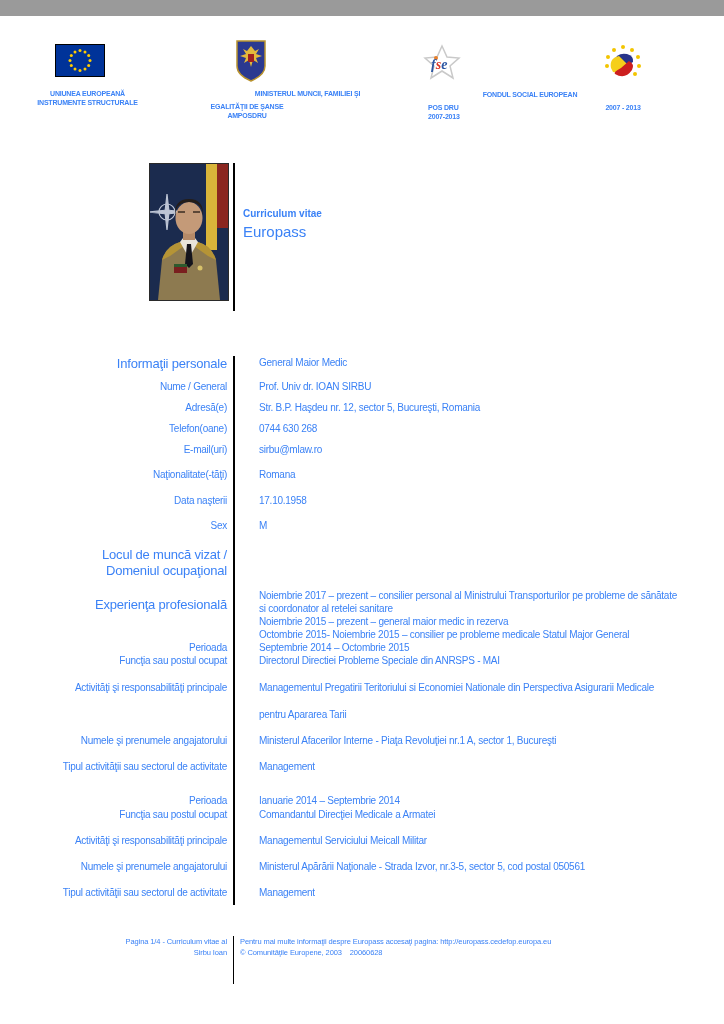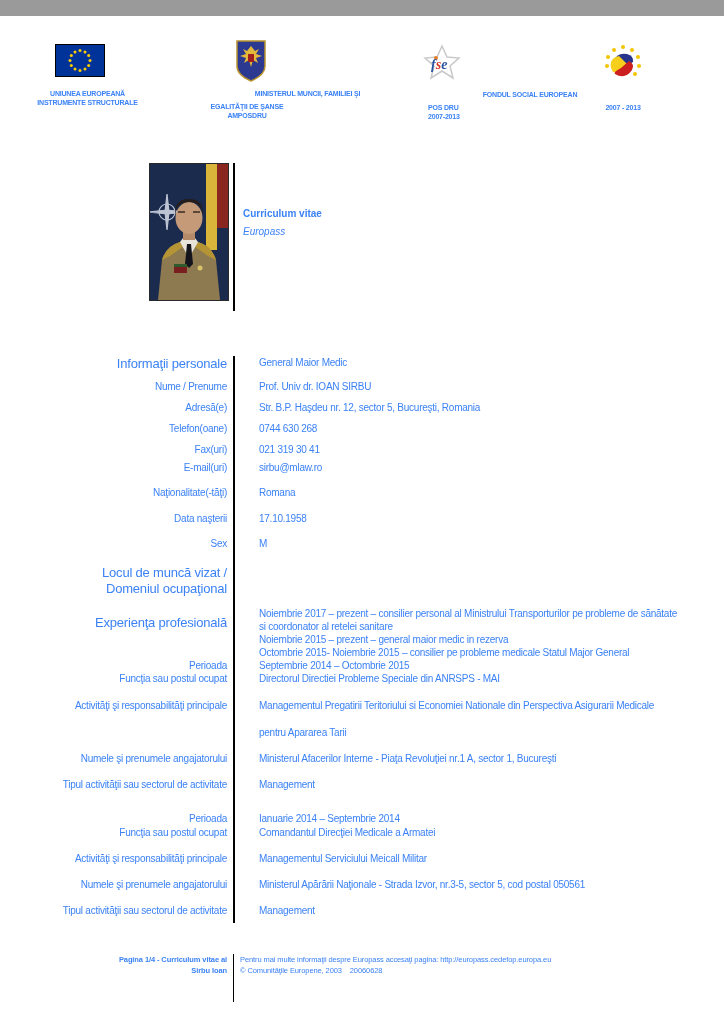--- a/index.html
+++ b/index.html
@@ -14,21 +14,21 @@
   .hlogo { position:absolute; }
   .htxt { position:absolute; font-size:7px; font-weight:bold; line-height:8.5px; text-align:center; letter-spacing:-0.2px; }
   .htxt-left { text-align:left; }
   
   .content { margin:0 24px 0 32px; }
   .photo-row { display:flex; margin-top:27px; height:148px; }
   .photo-cell { flex:0 0 201px; box-sizing:border-box; display:flex; justify-content:flex-end; align-items:flex-start; padding-right:4px; }
   .portrait-frame { width:78px; height:136px; border:1px solid #2a2a2a; }
   .title-cell { flex:1; border-left:2px solid #000; padding:42px 0 0 8px; }
   .cv-title { font-size:10px; font-weight:bold; line-height:18px; }
-  .cv-subtitle { font-size:10px; line-height:18px;font-style:italic; }
+  .cv-subtitle { font-size:15px; line-height:18px; }
   .gap1 { height:45px; }
   .gap2 { height:31px; }
   
   .row { display:flex; align-items:stretch; }
   .lbl { flex:0 0 201px; box-sizing:border-box; text-align:right; padding-right:6px;
          font-size:10px; letter-spacing:-0.25px; line-height:13px; }
   .val { flex:1; min-width:0; border-left:2px solid #000; padding-left:24px;
          font-size:10px; letter-spacing:-0.25px; line-height:13px; }
   .sec { font-size:13px; font-weight:normal; letter-spacing:-0.2px; line-height:16px; }
   .b   { font-weight:normal; }
@@ -40,21 +40,21 @@
   .pb8  > * { padding-bottom:8px; }
   .pb10 > * { padding-bottom:10px; }
   .pb12 > * { padding-bottom:12px; }
   .pb13 > * { padding-bottom:13px; }
   .pb14 > * { padding-bottom:14px; }
   .pb15 > * { padding-bottom:15px; }
   .pb21 > * { padding-bottom:21px; }
   
   .f-row { display:flex; align-items:stretch; }
   .f-lbl { flex:0 0 201px; box-sizing:border-box; text-align:right; padding-right:6px;
-           font-size:7.5px; line-height:11px; letter-spacing:-0.1px;font-weight:bold; }
+           font-size:7.5px; line-height:11px; letter-spacing:-0.1px; }
   .f-val { flex:1; border-left:1.5px solid #000; padding-left:6px; min-height:48px; box-sizing:border-box;
            font-size:7.5px; line-height:11px; letter-spacing:-0.1px; }
   .pre { white-space:pre-wrap; }
 </style>
 </head>
 <body>
 
 <div class="page">
 
   <div class="header">
@@ -156,34 +156,30 @@
       </div>
     </div>
 
     <div class="gap1"></div>
 
     <div class="row pb8">
       <div class="lbl sec">Informaţii personale</div>
       <div class="val">General Maior Medic</div>
     </div>
     <div class="row pb8">
-      <div class="lbl">Nume / Prenume</div>
+      <div class="lbl">Nume / General</div>
       <div class="val b">Prof. Univ dr. IOAN SIRBU</div>
     </div>
     <div class="row pb8">
       <div class="lbl">Adresă(e)</div>
       <div class="val">Str. B.P. Haşdeu nr. 12, sector 5, Bucureşti, Romania</div>
     </div>
     <div class="row pb8">
       <div class="lbl">Telefon(oane)</div>
       <div class="val">0744 630 268</div>
-    </div>
-    <div class="row pb5">
-      <div class="lbl">Fax(uri)</div>
-      <div class="val">021 319 30 41</div>
     </div>
     <div class="row pb12">
       <div class="lbl">E-mail(uri)</div>
       <div class="val">sirbu@mlaw.ro</div>
     </div>
     <div class="row pb13">
       <div class="lbl">Naţionalitate(-tăţi)</div>
       <div class="val">Romana</div>
     </div>
     <div class="row pb12">

